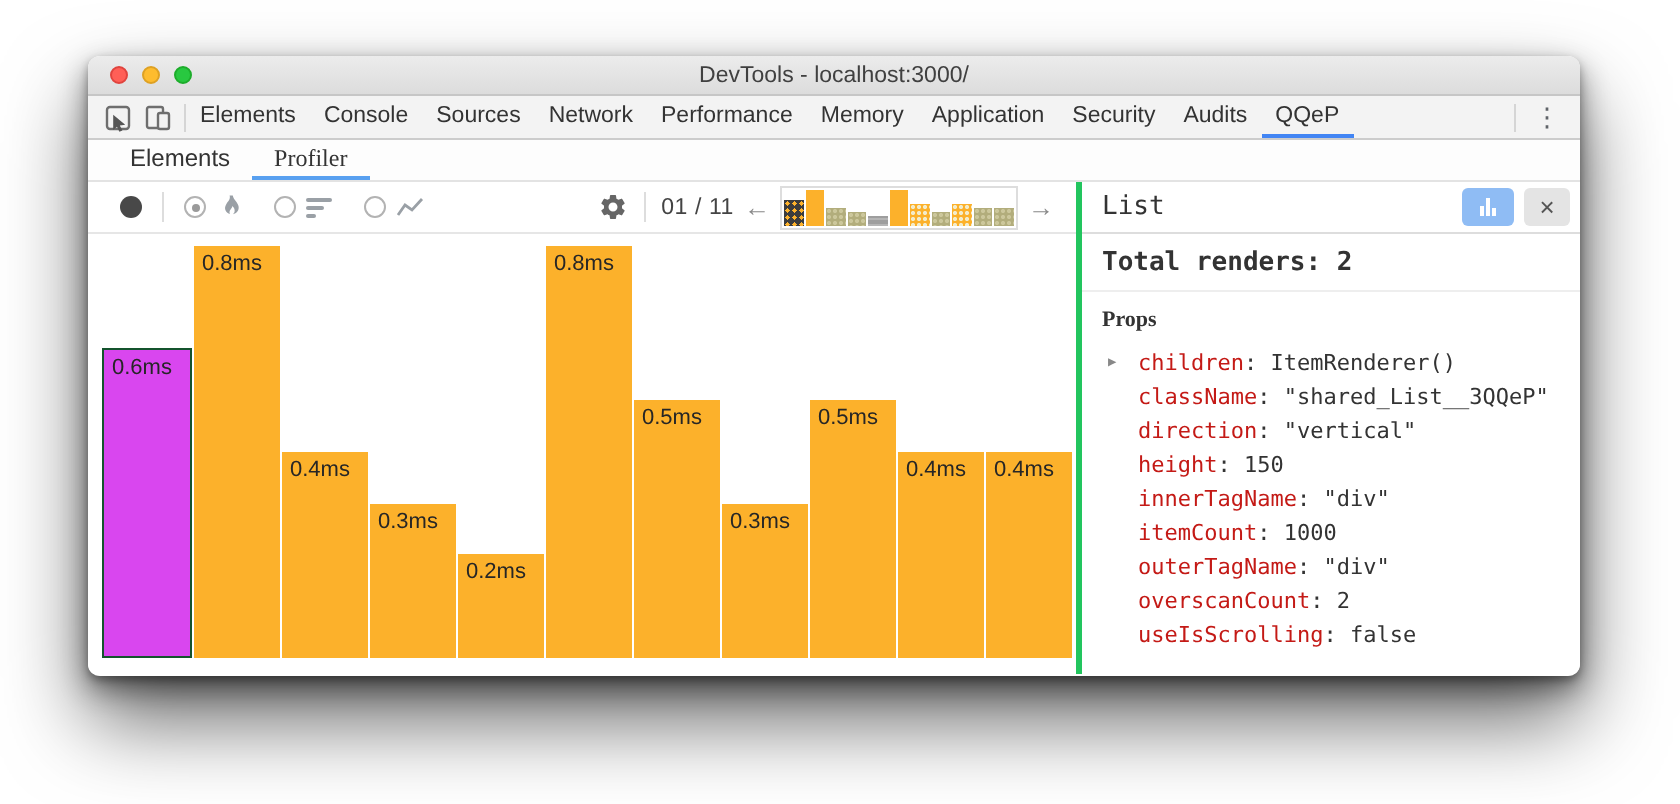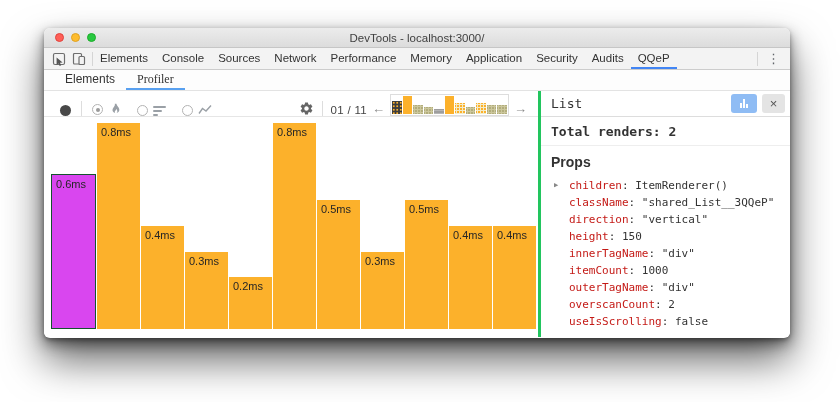--- a/index.html
+++ b/index.html
@@ -34,21 +34,21 @@
   
   .subtabbar { height:21px; background:#fdfdfd; border-bottom:1px solid #e3e3e3;
                display:flex; align-items:stretch; padding-left:10px; }
   .subtab { padding:0 11px; font-size:12px; color:#333; display:flex; align-items:center;
             border-bottom:2px solid transparent; }
   .subtab.active { border-bottom-color:#58a0f0;font-family:Liberation Serif, serif; }
 
   
   .split { display:flex; height:246px; }
   .left  { width:494px; display:flex; flex-direction:column; }
-  .toolbar { height:26px; border-bottom:1px solid #e6e6e6; display:flex; align-items:flex-end; flex:none; }
+  .toolbar { height:26px; border-bottom:1px solid #e6e6e6; display:flex; align-items:center; flex:none; }
   .record-dot { width:11px; height:11px; border-radius:50%; background:#484848; margin-left:16px; }
   .tool-sep { width:1px; height:15px; background:#ddd; margin:0 10px; }
   .radio-group { display:flex; align-items:center; gap:5px; margin-right:16px; }
   .radio { width:11px; height:11px; border-radius:50%; border:1px solid #b3b3b3; background:#fff;
            display:flex; align-items:center; justify-content:center; }
   .radio .dot { width:4px; height:4px; border-radius:50%; background:#9a9a9a; }
   .ranked-lines { display:flex; flex-direction:column; gap:2px; }
   .ranked-lines i { display:block; height:2px; background:#9aa0a6; border-radius:1px; }
   .spacer { flex:1; }
   .snap-counter { font-size:11.5px; color:#444; letter-spacing:.3px; }
@@ -79,21 +79,21 @@
   .icon-btn { width:26px; height:19px; border-radius:3px; display:flex; align-items:center;
               justify-content:center; margin-right:5px; }
   .icon-btn.blue { background:#8fbcf4; }
   .icon-btn.grey { background:#e4e4e4; width:23px; }
   .chart-glyph { display:flex; align-items:flex-end; gap:1px; height:9px; }
   .chart-glyph i { display:block; width:2px; background:#fff; }
   .close-glyph { font-size:13px; color:#555; line-height:1; }
   .renders-row { font-family:"DejaVu Sans Mono", monospace; font-size:13px; font-weight:bold;
                  color:#333; padding:7px 10px 6px; border-bottom:1px solid #eee; flex:none; }
   .props { flex:1; overflow:hidden; padding-top:7px; }
-  .props-title { font-family:Liberation Sans, sans-serif; font-size:14px; font-weight:bold;
+  .props-title { font-family:Liberation Serif, serif; font-size:11px; font-weight:bold;
                  color:#333; padding:1px 10px 7px; }
   .prop-row { height:17px; line-height:17px; font-family:"DejaVu Sans Mono", monospace;
               font-size:11px; padding-left:28px; position:relative; white-space:nowrap; }
   .prop-key { color:#c41a16; }
   .prop-val { color:#333; }
   .expander { position:absolute; left:13px; top:0; font-size:7px; color:#888; }
 
   
   .gi { display:block; }
 </style>

